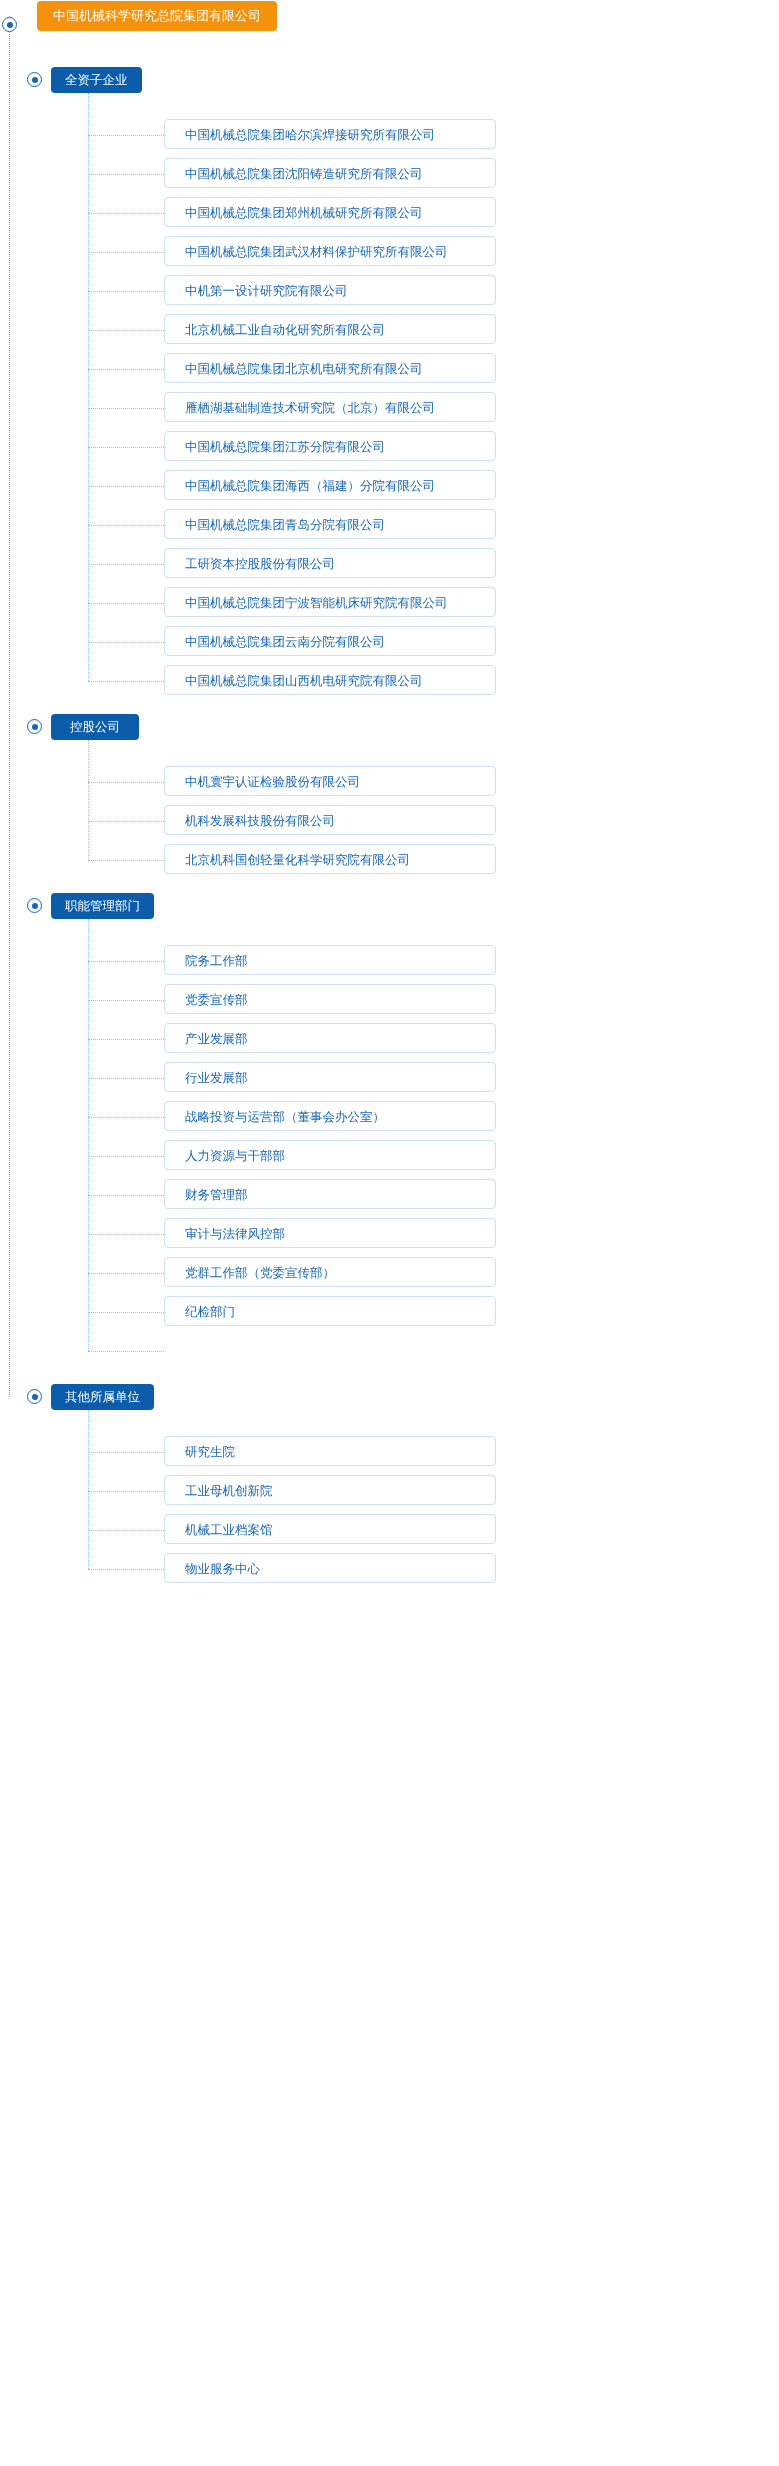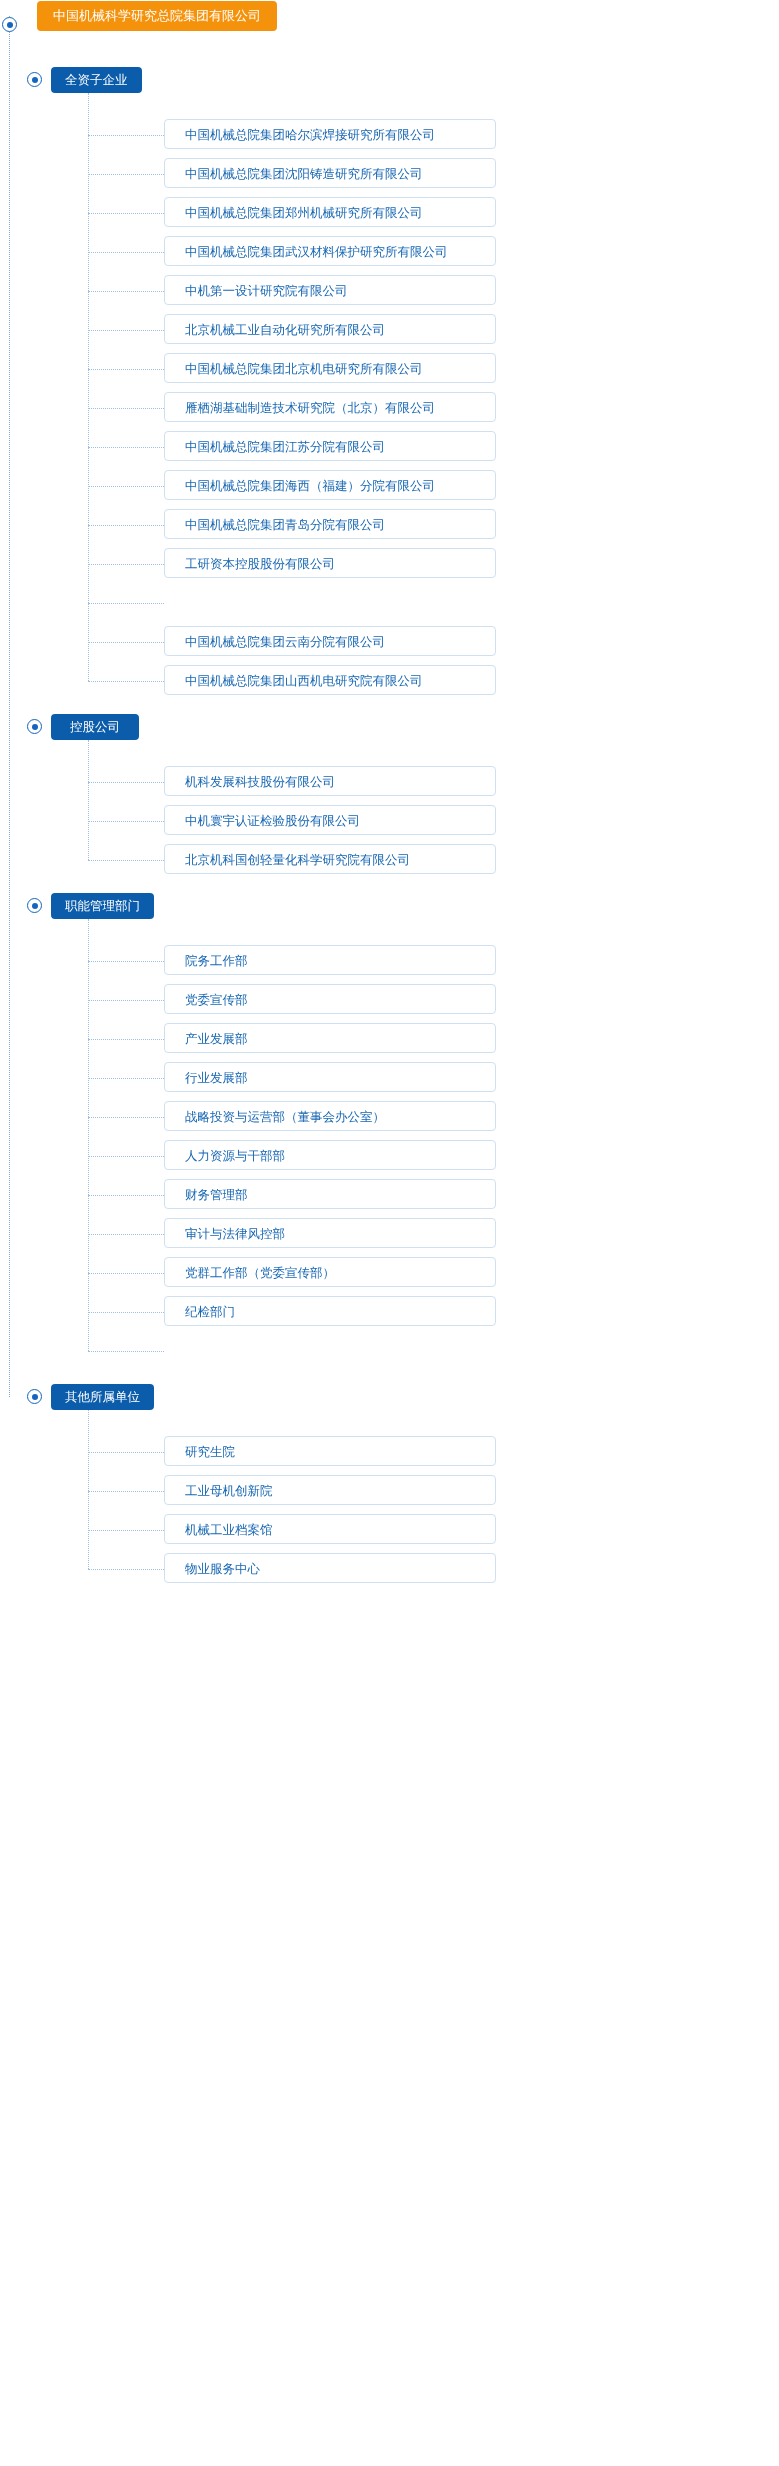--- a/index.html
+++ b/index.html
@@ -208,45 +208,46 @@
           <div class="item-row">
             <div class="item-connector"></div>
             <div class="item-card">中国机械总院集团青岛分院有限公司</div>
           </div>
           <div class="item-row">
             <div class="item-connector"></div>
             <div class="item-card">工研资本控股股份有限公司</div>
           </div>
           <div class="item-row">
             <div class="item-connector"></div>
+            <div class="item-card">中国机械总院集团宁波智能机床研究院有限公司</div>
           </div>
           <div class="item-row">
             <div class="item-connector"></div>
             <div class="item-card">中国机械总院集团云南分院有限公司</div>
           </div>
           <div class="item-row">
             <div class="item-connector"></div>
             <div class="item-card">中国机械总院集团山西机电研究院有限公司</div>
           </div>
         </div>
       </div>
       <div class="group">
         <div class="group-head">
           <div class="node-bullet group-bullet"></div>
           <div class="group-pill">控股公司</div>
         </div>
         <div class="items">
           <div class="branch-spine" style="top: -23px; height: 120px;"></div>
           <div class="item-row">
             <div class="item-connector"></div>
+            <div class="item-card">中机寰宇认证检验股份有限公司</div>
+          </div>
+          <div class="item-row">
+            <div class="item-connector"></div>
             <div class="item-card">机科发展科技股份有限公司</div>
-          </div>
-          <div class="item-row">
-            <div class="item-connector"></div>
-            <div class="item-card">中机寰宇认证检验股份有限公司</div>
           </div>
           <div class="item-row">
             <div class="item-connector"></div>
             <div class="item-card">北京机科国创轻量化科学研究院有限公司</div>
           </div>
         </div>
       </div>
       <div class="group">
         <div class="group-head">
           <div class="node-bullet group-bullet"></div>

